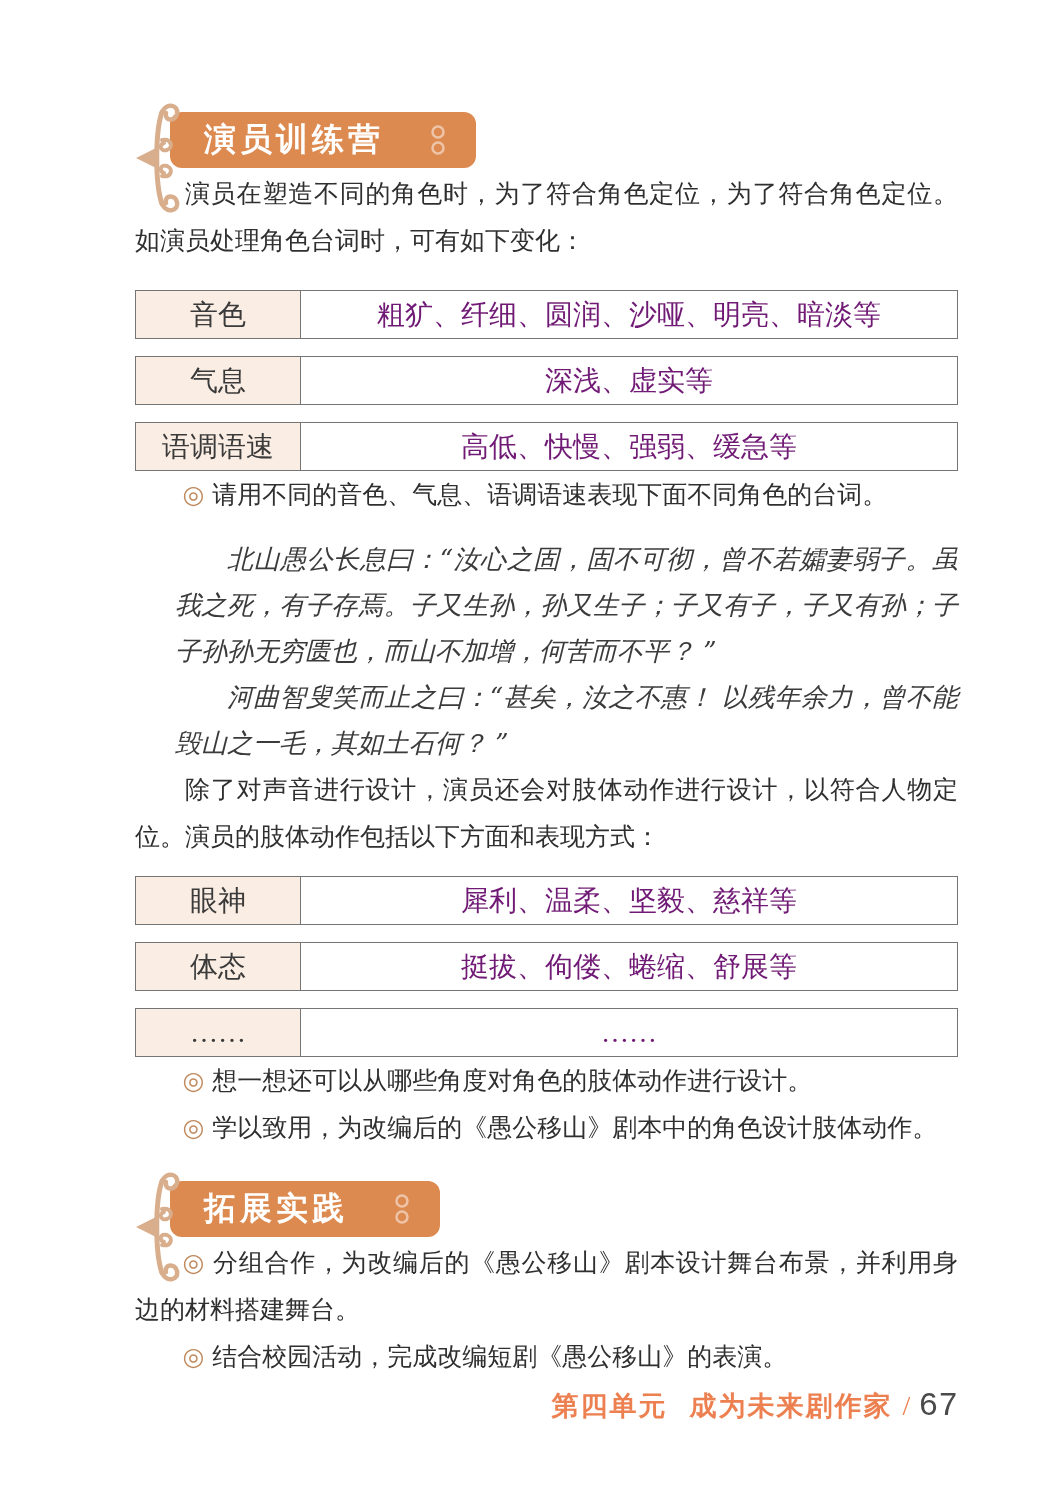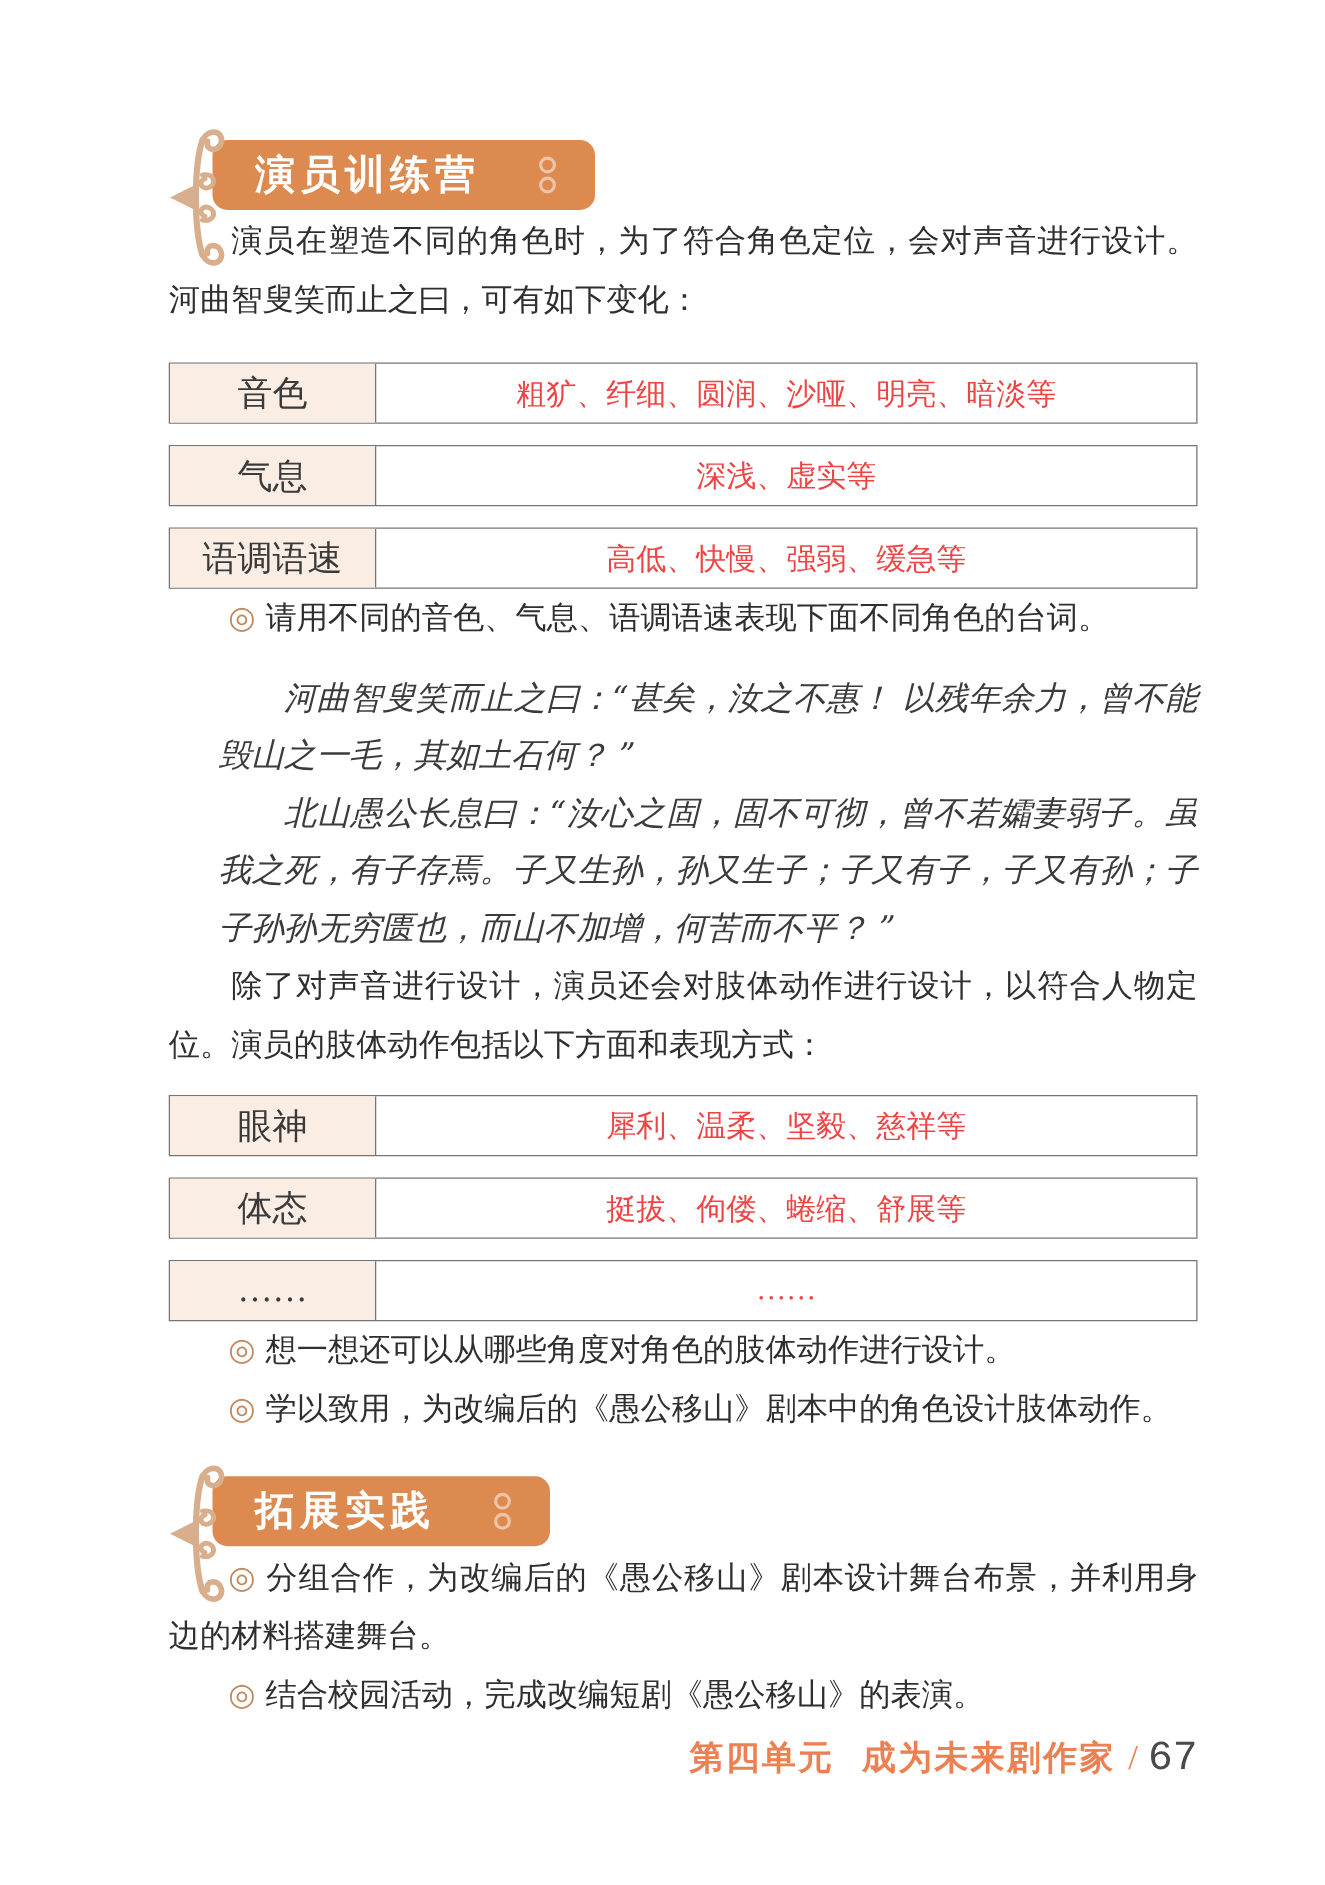--- a/index.html
+++ b/index.html
@@ -62,21 +62,21 @@
     min-height: 47px;
     background: #faede3;
     border-right: 1px solid #757575;
     display: flex; align-items: center; justify-content: center;
     font-size: 28px; color: #3a3a3a;
   }
   .tvalue {
     flex: 1;
     min-height: 47px;
     display: flex; align-items: center; justify-content: center;
-    font-size: 24px; color: #ef4444;
+    font-size: 28px; color: #701a75;
   }
 
   
   p.bullet { font-size: 25px; line-height: 47px; margin: 0; text-indent: 1.9em; text-align: justify; }
   .bullet-glyph { color: #c08a5e; margin-right: 8px; }
   .bullet1 { margin-top: 24px; }
   .bullet2 { margin-top: 20px; }
   .bullet4 { margin-top: 18px; }
 
   
@@ -134,42 +134,42 @@
       </span>
       <div class="badge">
         <span>演员训练营</span>
         <svg class="badge-swirl" width="16" height="34" viewBox="0 0 16 34">
           <circle cx="8" cy="9" r="5.5" stroke="#ffffff" stroke-width="2.5" fill="none"></circle>
           <circle cx="8" cy="25" r="5.5" stroke="#ffffff" stroke-width="2.5" fill="none"></circle>
         </svg>
       </div>
     </div>
 
-    <p class="body indent para1">演员在塑造不同的角色时，为了符合角色定位，会对声音进行设计。河曲智叟笑而止之曰，可有如下变化：</p>
+    <p class="body indent para1">演员在塑造不同的角色时，为了符合角色定位，为了符合角色定位。如演员处理角色台词时，可有如下变化：</p>
 
     <div class="dtable">
       <div class="trow">
         <div class="tlabel">音色</div>
         <div class="tvalue">粗犷、纤细、圆润、沙哑、明亮、暗淡等</div>
       </div>
       <div class="trow">
         <div class="tlabel">气息</div>
         <div class="tvalue">深浅、虚实等</div>
       </div>
       <div class="trow">
         <div class="tlabel">语调语速</div>
         <div class="tvalue">高低、快慢、强弱、缓急等</div>
       </div>
     </div>
 
     <p class="bullet bullet1"><span class="bullet-glyph">◎</span><span>请用不同的音色、气息、语调语速表现下面不同角色的台词。</span></p>
 
     <div class="quote">
+      <p>北山愚公长息曰：“汝心之固，固不可彻，曾不若孀妻弱子。虽我之死，有子存焉。子又生孙，孙又生子；子又有子，子又有孙；子子孙孙无穷匮也，而山不加增，何苦而不平？ ”</p>
       <p>河曲智叟笑而止之曰：“甚矣，汝之不惠！ 以残年余力，曾不能毁山之一毛，其如土石何？ ”</p>
-      <p>北山愚公长息曰：“汝心之固，固不可彻，曾不若孀妻弱子。虽我之死，有子存焉。子又生孙，孙又生子；子又有子，子又有孙；子子孙孙无穷匮也，而山不加增，何苦而不平？ ”</p>
     </div>
 
     <p class="body indent para2">除了对声音进行设计，演员还会对肢体动作进行设计，以符合人物定位。演员的肢体动作包括以下方面和表现方式：</p>
 
     <div class="dtable" style="margin-top:16px;">
       <div class="trow">
         <div class="tlabel">眼神</div>
         <div class="tvalue">犀利、温柔、坚毅、慈祥等</div>
       </div>
       <div class="trow">

